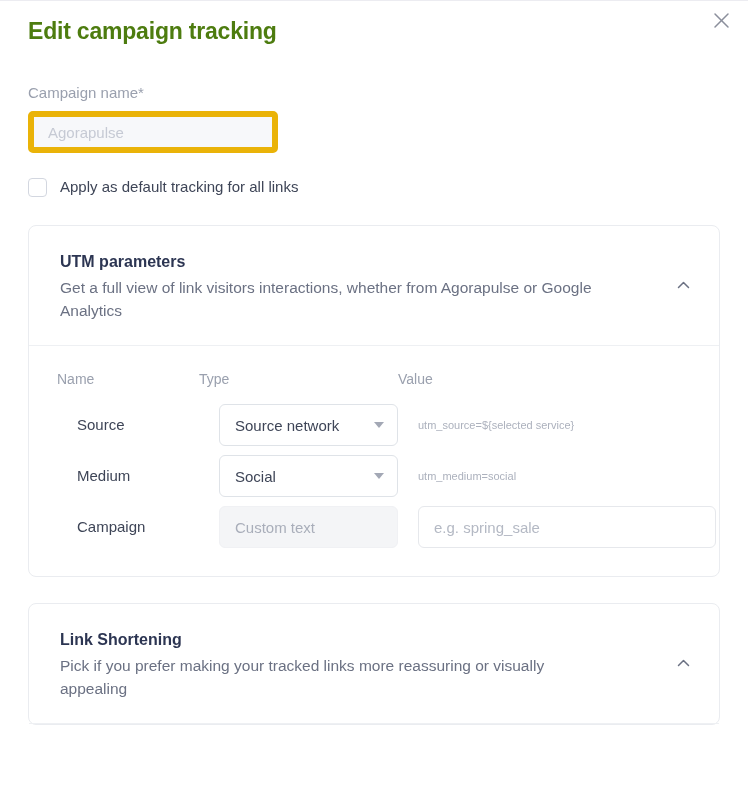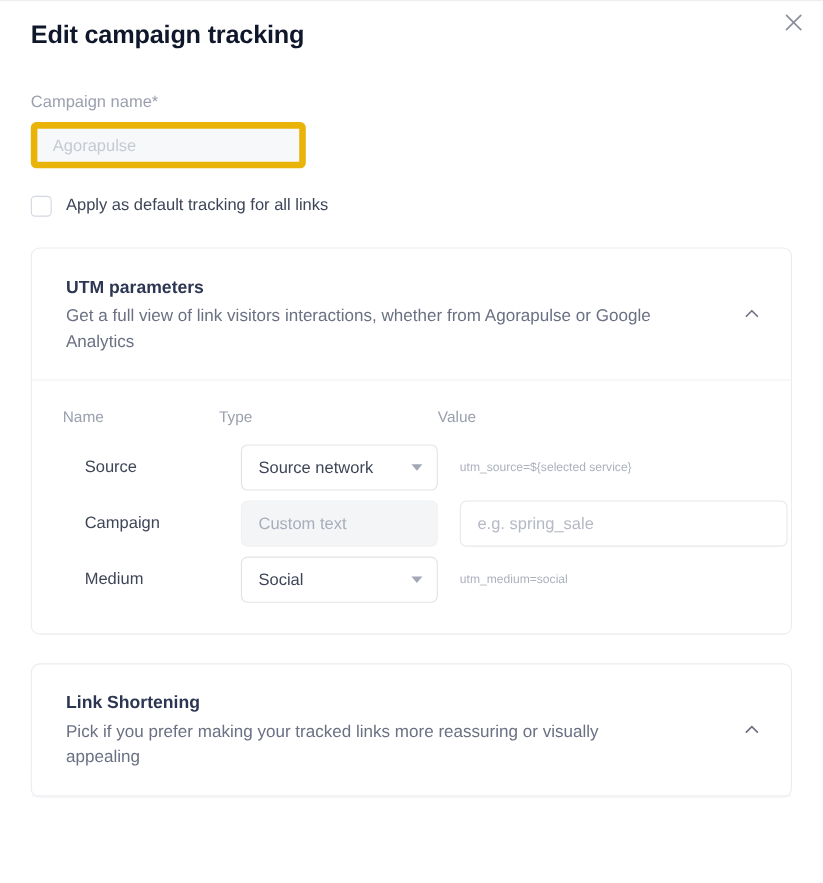--- a/index.html
+++ b/index.html
@@ -23,21 +23,21 @@
 
   
   .modal-header {
     position: relative;
     padding: 14px 28px 0 28px;
     height: 62px;
   }
   .modal-title {
     font-size: 23px;
     font-weight: bold;
-    color: #0f172a;
+    color: #4d7c0f;
     letter-spacing: -0.2px;
     line-height: 32px;
   }
   .close-btn {
     position: absolute;
     top: 4px;
     right: 12px;
     width: 30px;
     height: 30px;
     display: flex;
@@ -266,42 +266,42 @@
             <span>Source network</span>
             <span class="caret"></span>
           </div>
         </div>
         <div class="col-value">
           <span class="value-hint">utm_source=${selected service}</span>
         </div>
       </div>
 
       <div class="utm-row">
-        <div class="col-name row-name">Campaign</div>
-        <div class="col-type">
-          <div class="select disabled">
-            <span>Custom text</span>
-
-          </div>
-        </div>
-        <div class="col-value">
-          <input class="text-input-outline" type="text" placeholder="e.g. spring_sale" style="">
-        </div>
-      </div>
-
-      <div class="utm-row">
         <div class="col-name row-name">Medium</div>
         <div class="col-type">
           <div class="select">
             <span>Social</span>
             <span class="caret"></span>
           </div>
         </div>
         <div class="col-value">
           <span class="value-hint">utm_medium=social</span>
+        </div>
+      </div>
+
+      <div class="utm-row">
+        <div class="col-name row-name">Campaign</div>
+        <div class="col-type">
+          <div class="select disabled">
+            <span>Custom text</span>
+
+          </div>
+        </div>
+        <div class="col-value">
+          <input class="text-input-outline" type="text" placeholder="e.g. spring_sale" style="">
         </div>
       </div>
 
     </div>
   </div>
 
   <div class="card" id="shortening-card">
     <div class="card-head">
       <div class="card-head-title">Link Shortening</div>
       <div class="card-head-sub">Pick if you prefer making your tracked links more reassuring or visually appealing</div>

